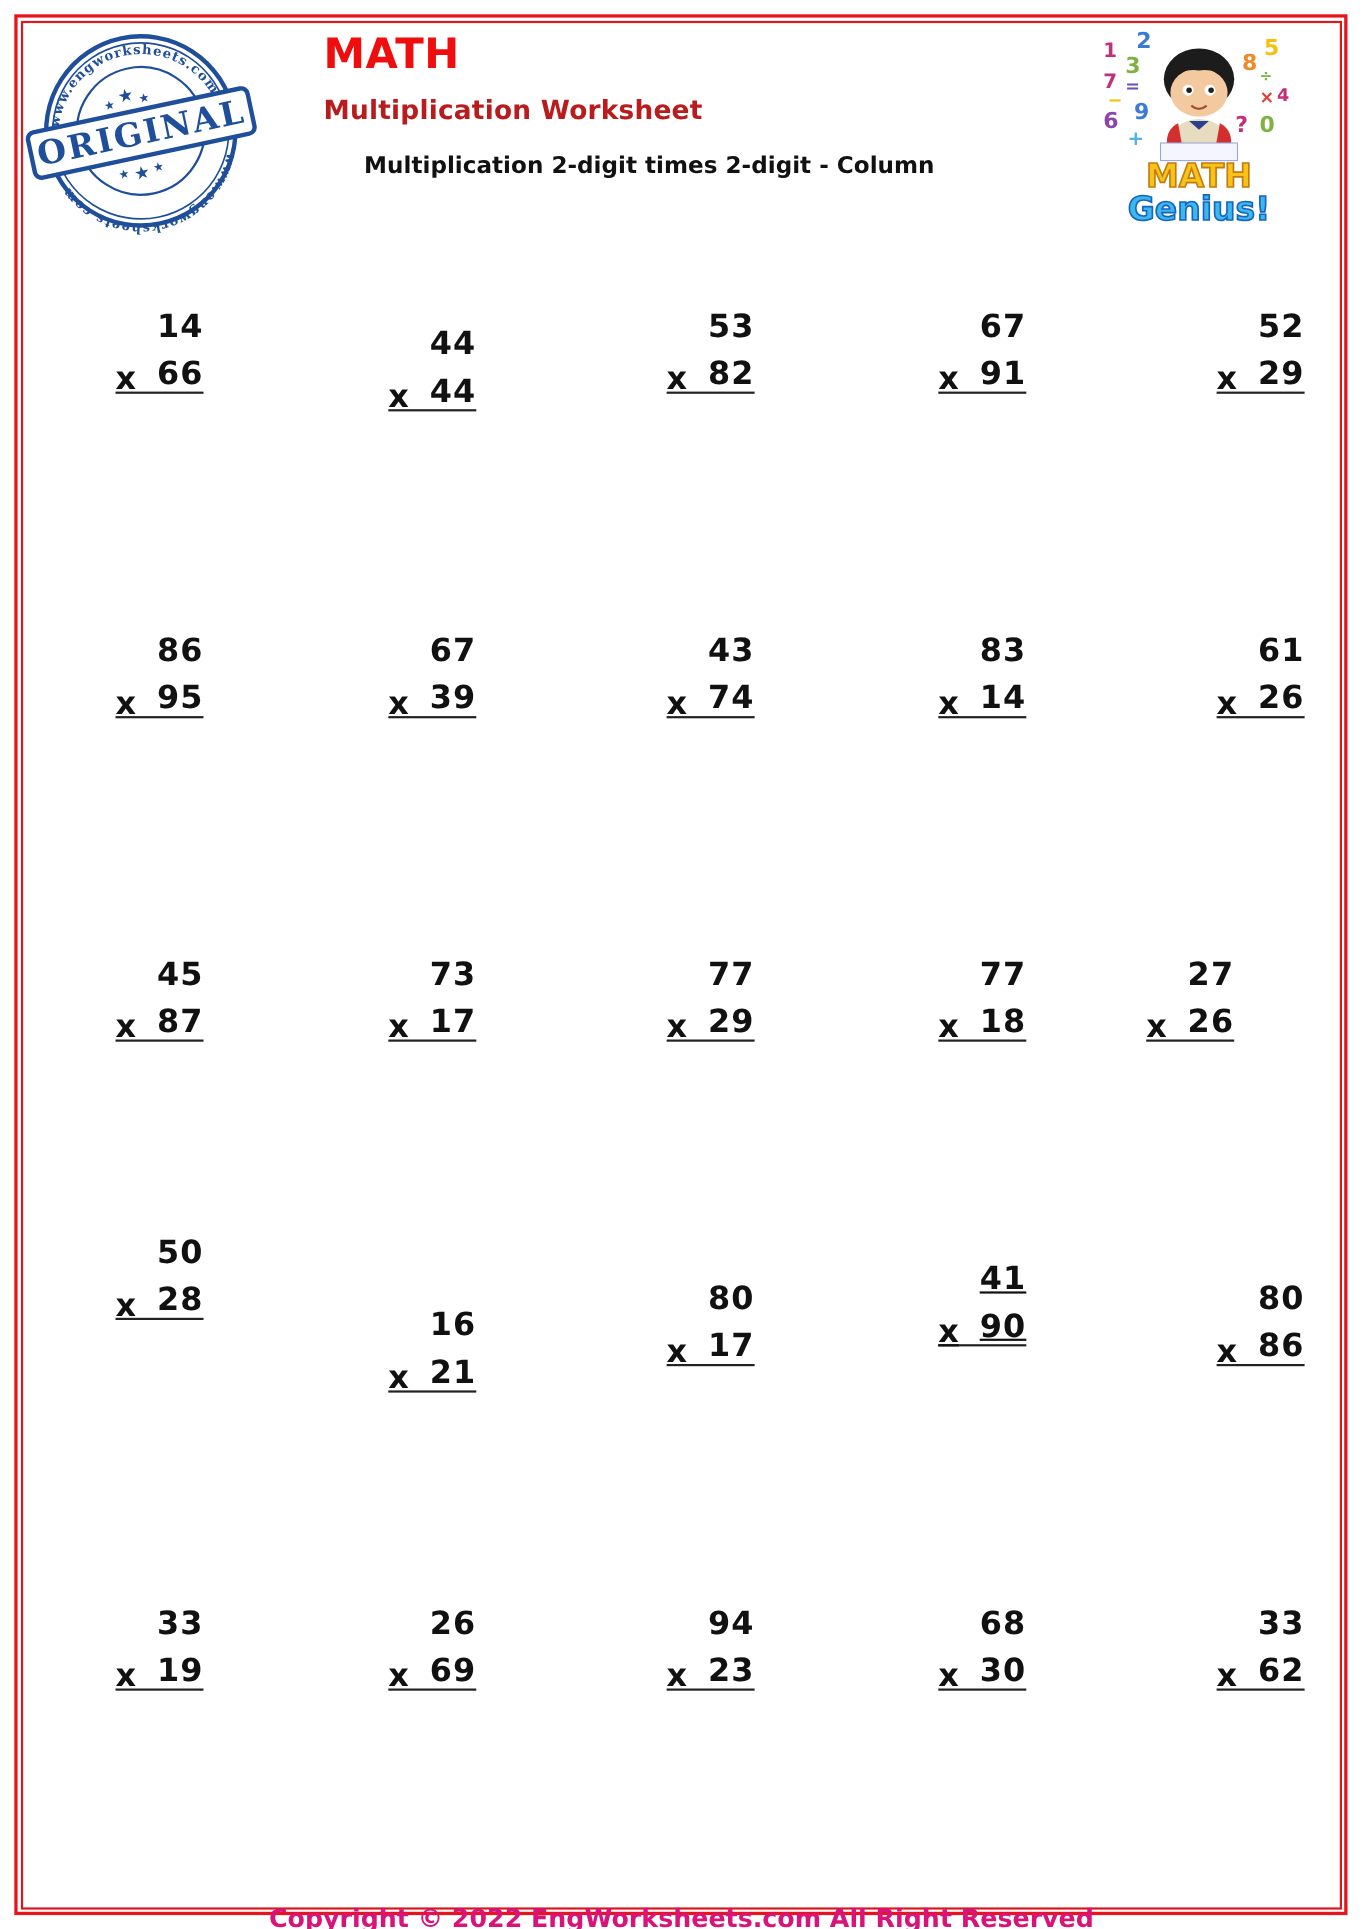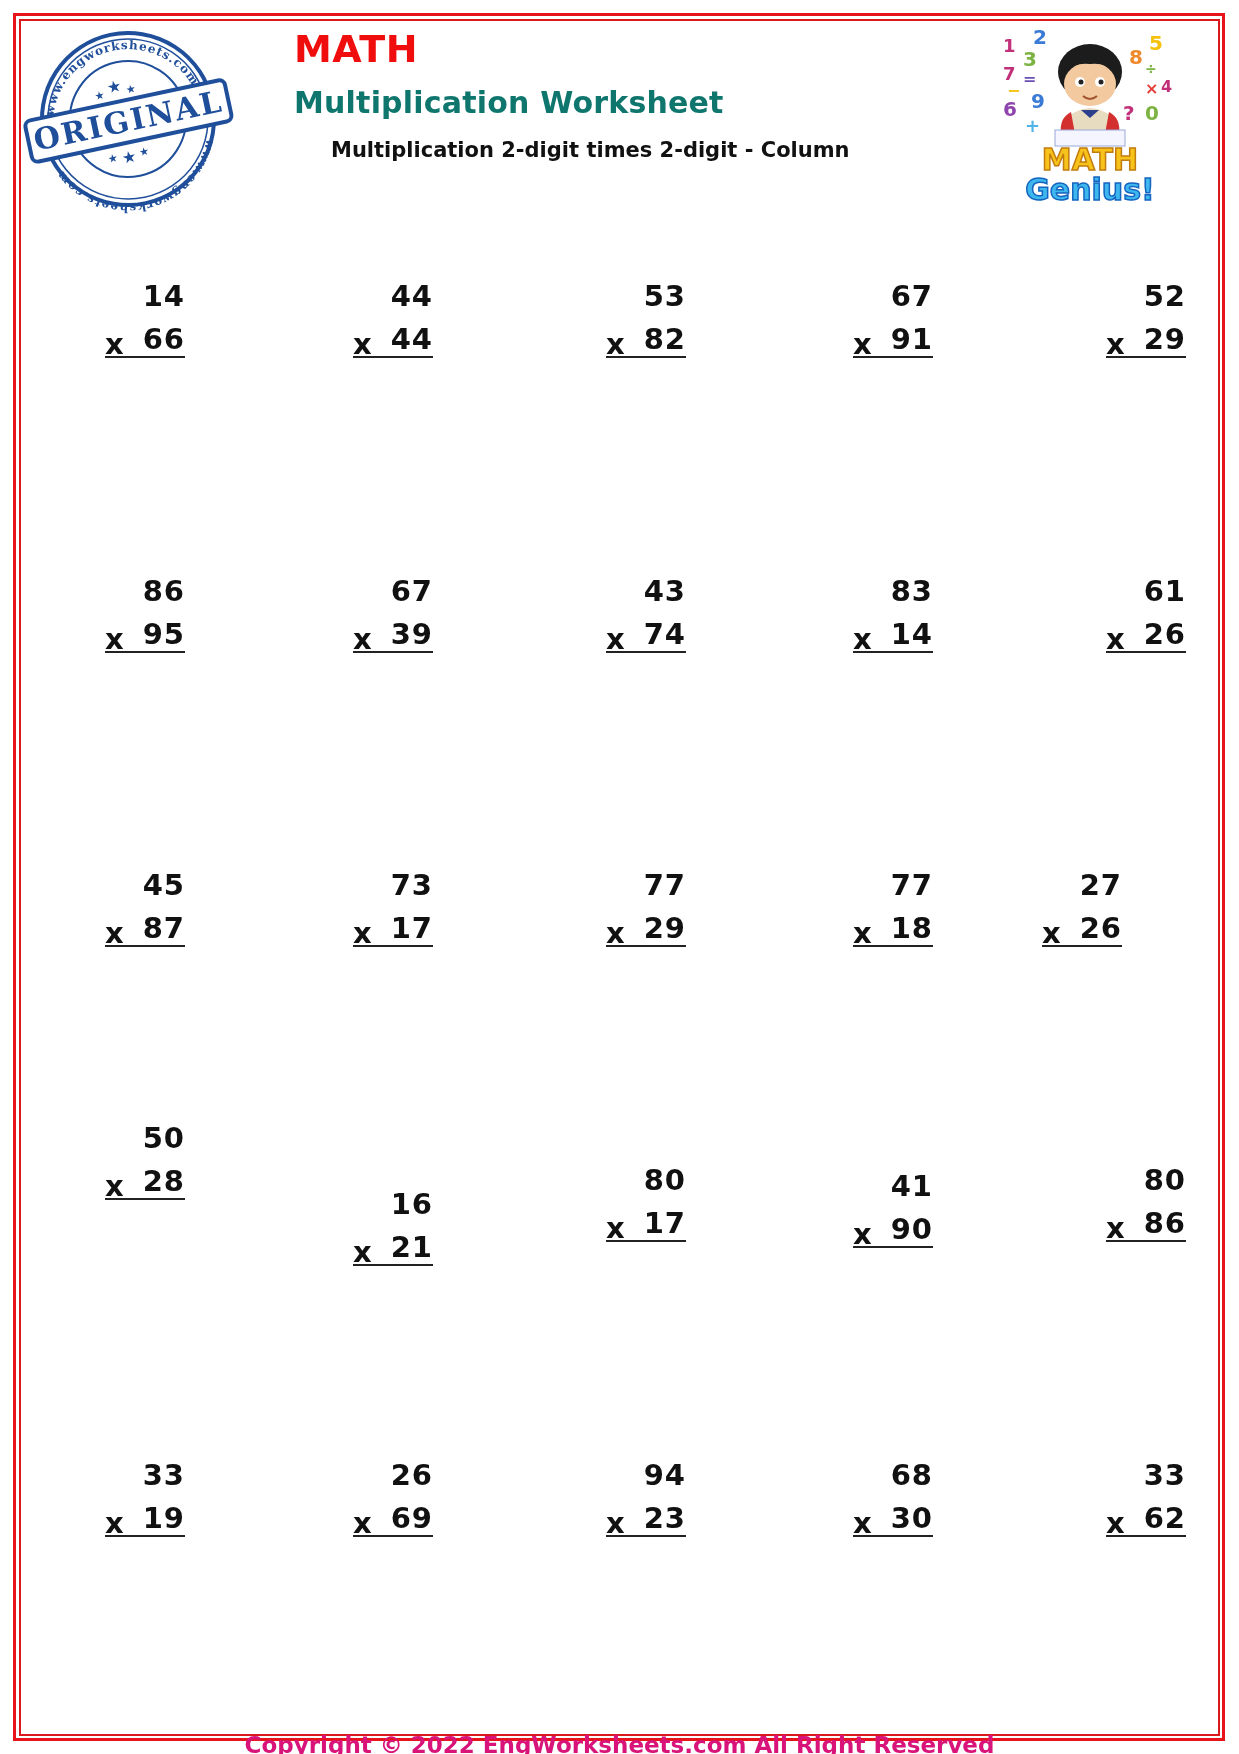--- a/index.html
+++ b/index.html
@@ -40,23 +40,23 @@
       left: 294px; top: 30px;
       font-size: 38px;
       font-weight: bold;
       color: #f00d0d;
       letter-spacing: 0.5px;
       line-height: 1;
     }
     .title-main {
       position: absolute;
       left: 294px; top: 88px;
-      font-size: 30px;
-      font-weight: bold;
-      color: #0f766e;
+      font-size: 24px;
+      font-weight: bold;
+      color: #b91c1c;
       line-height: 1;
       letter-spacing: 0.2px;
     }
     .subtitle {
       position: absolute;
       left: 294px; top: 140px;
       font-size: 21px;
       font-weight: bold;
       color: #111111;
       line-height: 1;
@@ -193,21 +193,21 @@
 
 <div class="grid">
 
   <div class="problem" style="left:105px; top:282px;">
     <div class="top">14</div>
     <div class="bottom">
         <span class="times">x</span>
         <span class="num2">66</span>
       </div>
   </div>
-  <div class="problem" style="left:353px; top:282px;">
+  <div class="problem" style="left:353px; top:298px;">
     <div class="top">44</div>
     <div class="bottom">
         <span class="times">x</span>
         <span class="num2">44</span>
       </div>
   </div>
   <div class="problem" style="left:606px; top:282px;">
     <div class="top">53</div>
     <div class="bottom">
         <span class="times">x</span>
@@ -315,21 +315,21 @@
         <span class="num2">21</span>
       </div>
   </div>
   <div class="problem" style="left:606px; top:1166px;">
     <div class="top">80</div>
     <div class="bottom">
         <span class="times">x</span>
         <span class="num2">17</span>
       </div>
   </div>
-  <div class="problem" style="left:853px; top:1172px;">
+  <div class="problem" style="left:853px; top:1148px;text-decoration:underline;">
     <div class="top">41</div>
     <div class="bottom">
         <span class="times">x</span>
         <span class="num2">90</span>
       </div>
   </div>
   <div class="problem" style="left:1106px; top:1166px;">
     <div class="top">80</div>
     <div class="bottom">
         <span class="times">x</span>

